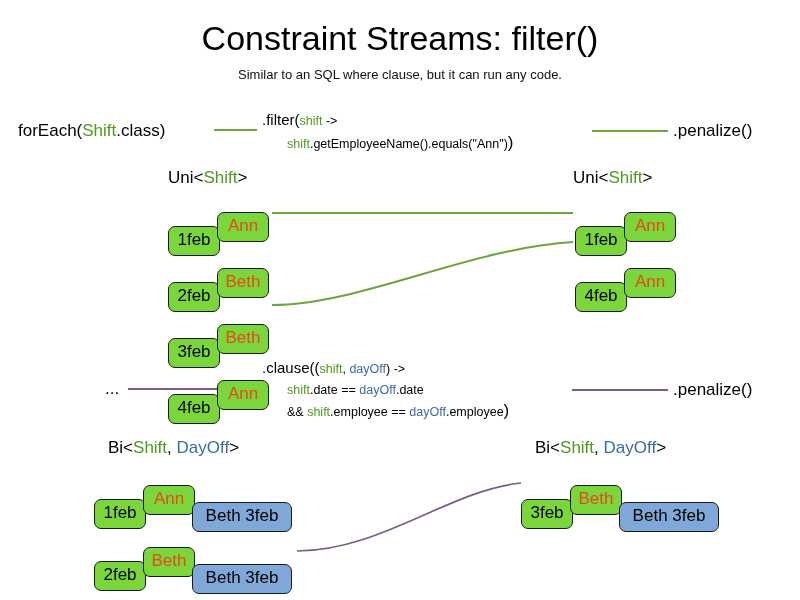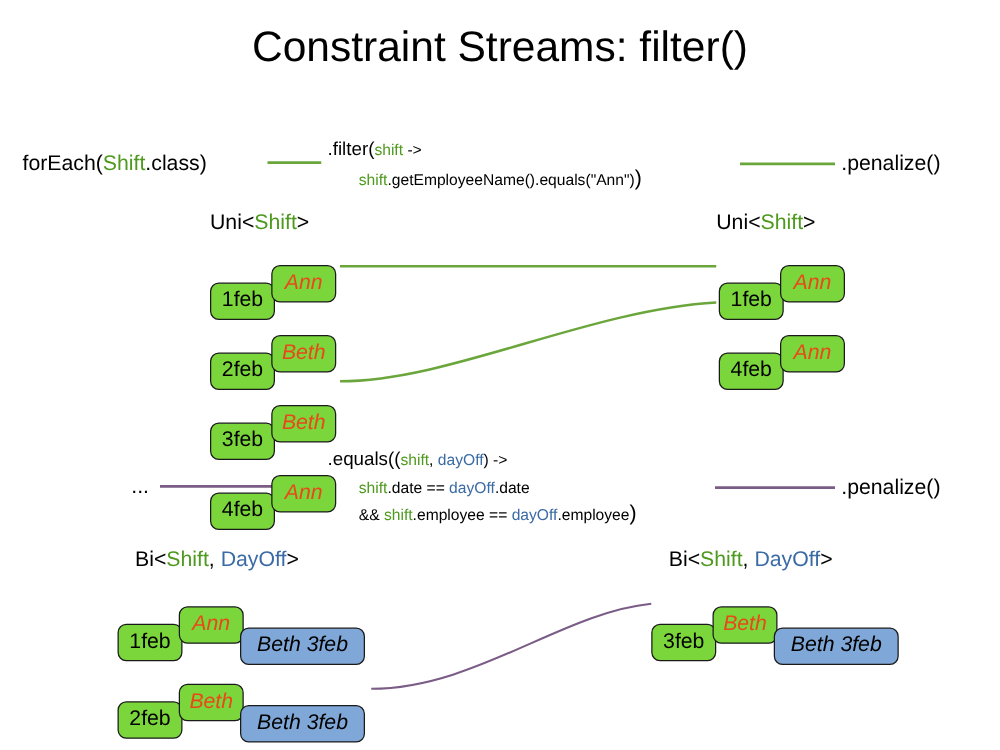--- a/index.html
+++ b/index.html
@@ -90,21 +90,21 @@
     text-align: center;
     padding: 0 5px;
     white-space: nowrap;
     position: relative;
   }
   .cell.green { background: #7BD63C; }
   .cell.blue  { background: #7FA8D8; }
   .cell.date  { color: #000000; }
   .cell.name  { color: #E8491A; }
   .cell.pair  { color: #000000; }
-  .cell + .cell { margin-left: -3px; font-style: italic; }
+  .cell + .cell { margin-left: -3px; }
   .tuple-row + .tuple-row { margin-top: -2px; }
 
   #tuples-uni-left  { left: 168px; top: 198px; }
   #tuples-uni-right { left: 575px; top: 198px; }
   #tuples-bi-left   { left: 94px;  top: 468px; }
   #tuples-bi-right  { left: 521px; top: 468px; }
 
   .w-date { width: 52px; margin-top: 28px; }
   .w-name { width: 52px; }
   .w-pair { width: 100px; margin-top: 34px; }
@@ -132,20 +132,21 @@
     <path d="M 272 305 C 360 305, 470 248, 573 242" fill="none" stroke="#6AA63B" stroke-width="2"></path>
 
     <line x1="128" y1="389" x2="258" y2="389" stroke="#7A5C86" stroke-width="2.2"></line>
 
     <line x1="572" y1="390" x2="668" y2="390" stroke="#7A5C86" stroke-width="2.2"></line>
 
     <path d="M 297 551 C 380 551, 450 490, 521 483" fill="none" stroke="#7A5C86" stroke-width="1.7"></path>
   </svg>
 
   <div id="title" class="abs">Constraint Streams: filter()</div>
+  <div id="subtitle" class="abs">Similar to an SQL where clause, but it can run any code.</div>
 
   <div id="foreach-label" class="abs">forEach(<span class="shift-tok">Shift</span>.class)</div>
 
   <div id="filter1-head" class="abs code-line"><span>.filter(</span><span class="shift-tok code-small">shift</span><span class="code-small"> -&gt;</span></div>
 
   <div id="filter1-body" class="abs code-small"><span class="shift-tok">shift</span><span>.getEmployeeName().equals("Ann")</span><span class="paren-big">)</span></div>
 
   <div id="penalize-1" class="abs">.penalize()</div>
 
   <div id="cap-uni-left" class="abs stream-caption"><span>Uni&lt;</span><span class="cap-shift">Shift</span><span>&gt;</span></div>
@@ -177,21 +178,21 @@
       <div class="cell green name w-name">Ann</div>
     </div>
     <div class="tuple-row">
       <div class="cell green date w-date">4feb</div>
       <div class="cell green name w-name">Ann</div>
     </div>
   </div>
 
   <div id="ellipsis-label" class="abs">...</div>
 
-  <div id="filter2-head" class="abs code-line"><span>.equals((</span><span class="shift-tok code-small">shift</span><span class="code-small">, </span><span class="dayoff-tok code-small">dayOff</span><span class="code-small">) -&gt;</span></div>
+  <div id="filter2-head" class="abs code-line"><span>.clause((</span><span class="shift-tok code-small">shift</span><span class="code-small">, </span><span class="dayoff-tok code-small">dayOff</span><span class="code-small">) -&gt;</span></div>
 
   <div id="filter2-body1" class="abs code-small"><span class="shift-tok">shift</span><span>.date == </span><span class="dayoff-tok">dayOff</span><span>.date</span></div>
 
   <div id="filter2-body2" class="abs code-small"><span>&amp;&amp; </span><span class="shift-tok">shift</span><span>.employee == </span><span class="dayoff-tok">dayOff</span><span>.employee</span><span class="paren-big">)</span></div>
 
   <div id="penalize-2" class="abs">.penalize()</div>
 
   <div id="cap-bi-left" class="abs stream-caption"><span>Bi&lt;</span><span class="cap-shift">Shift</span><span>, </span><span class="cap-dayoff">DayOff</span><span>&gt;</span></div>
 
   <div id="cap-bi-right" class="abs stream-caption"><span>Bi&lt;</span><span class="cap-shift">Shift</span><span>, </span><span class="cap-dayoff">DayOff</span><span>&gt;</span></div>

